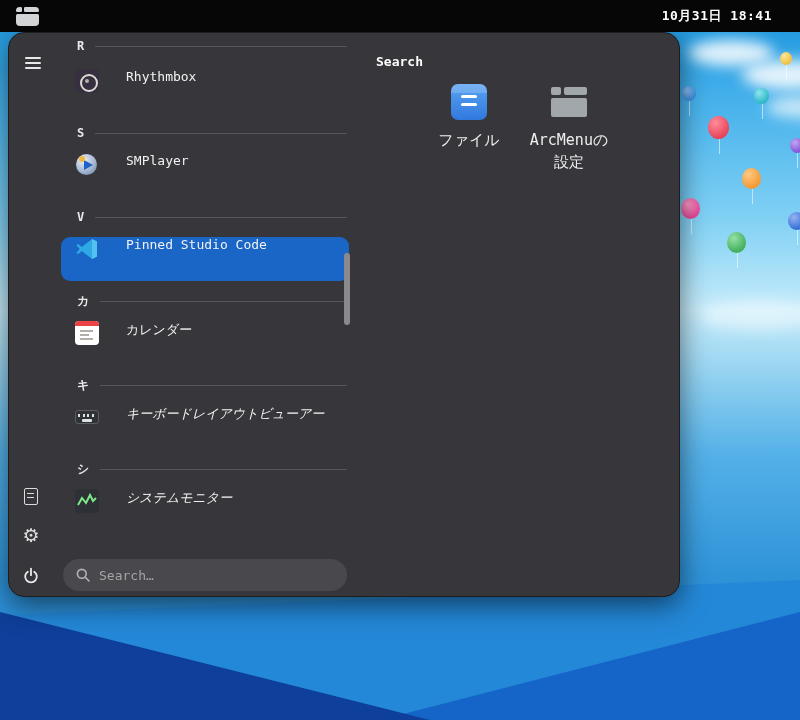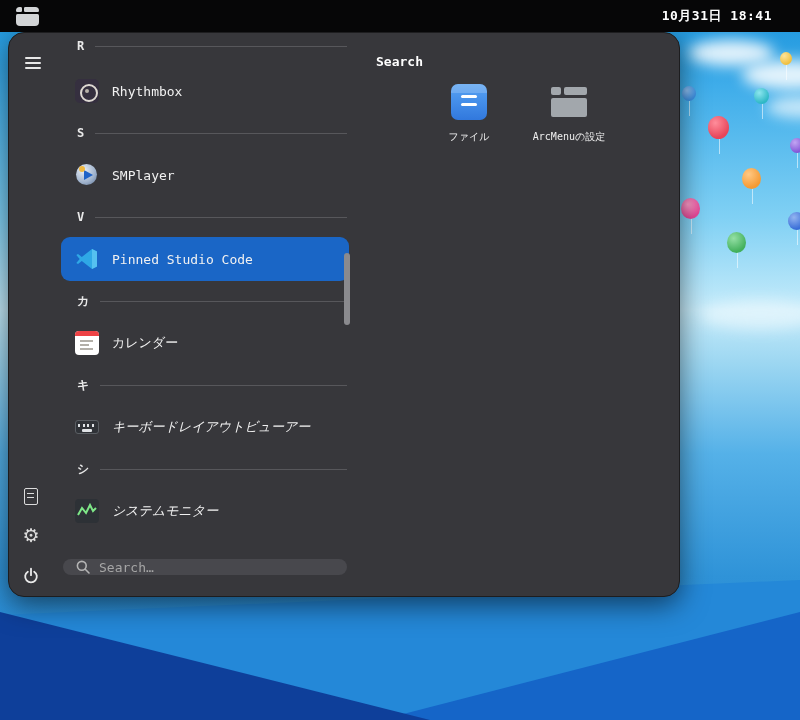--- a/index.html
+++ b/index.html
@@ -77,21 +77,21 @@
 
   
   .group-header { position:absolute; left:68px; width:270px; height:18px;
                   display:flex; align-items:center; gap:11px; }
   .group-letter { color:#e9e9e9; font-size:12px; font-weight:bold; }
   .group-line { flex:1; height:1px; background:#57575b; }
   .h-r { top:4px; }   .h-s { top:91px; }  .h-v { top:175px; }
   .h-ka { top:259px; } .h-ki { top:343px; } .h-shi { top:427px; }
 
   .app-row { position:absolute; left:52px; width:288px; height:44px; border-radius:9px;
-             display:flex; align-items:center; gap:13px; padding-left:14px; cursor:pointer; }
+             display:flex; align-items:flex-start; gap:27px; padding-left:14px; cursor:pointer; }
   .app-row.selected { background:#1a66c6; }
   .app-label { color:#f1f1f1; font-size:13px; white-space:nowrap; }
   .r-rhythmbox { top:36px; } .r-smplayer { top:120px; } .r-vscode { top:204px; }
   .r-calendar { top:288px; } .r-kbd { top:372px;font-style:italic; } .r-sysmon { top:456px;font-style:italic; }
 
   .scroll-thumb { position:absolute; left:335px; top:220px; width:6px; height:72px;
                   background:#8a8a8e; border-radius:3px; cursor:grab; }
 
   
   .appicon { width:24px; height:24px; flex:0 0 24px; position:relative; }
@@ -110,32 +110,32 @@
   .icon-cal i { position:absolute; left:5px; width:13px; height:2px; background:#b3afa8; }
   .icon-cal .l1 { top:9px; } .icon-cal .l2 { top:13px; width:9px; } .icon-cal .l3 { top:17px; }
   .icon-kbd { display:flex; align-items:center; }
   .kbd-body { width:24px; height:14px; background:#2f3237; border:1px solid #5a5e63; border-radius:3px; position:relative; }
   .kbd-body::before { content:""; position:absolute; left:2px; right:2px; top:2.5px; height:3px;
         background-image:repeating-linear-gradient(90deg,#dfe2e5 0 2px,transparent 2px 4.5px); }
   .kbd-body::after { content:""; position:absolute; left:6px; right:6px; top:8px; height:2.5px; background:#dfe2e5; border-radius:1px; }
   .icon-sys { background:#2d3136; border-radius:4px; overflow:hidden; }
 
   
-  .search-bar { position:absolute; left:54px; top:526px; width:284px; height:16px;
+  .search-bar { position:absolute; left:54px; top:526px; width:284px; height:32px;
                 background:#48484d; border-radius:16px; display:flex; align-items:center;
                 gap:8px; padding:0 12px; }
   .search-input { flex:1; background:transparent; border:none; outline:none;
                   color:#e8e8e8; font-size:13px; font-family:inherit; }
   .search-input::placeholder { color:#a6a6a6; }
 
   
   .pinned-title { position:absolute; left:367px; top:21px; color:#ffffff; font-size:13px; font-weight:bold; }
   .pinned-grid { position:absolute; left:410px; top:50px; display:flex; }
   .pinned-item { width:100px; display:flex; flex-direction:column; align-items:center; cursor:pointer; }
-  .pinned-label { margin-top:9px; color:#efefef; font-size:10px; text-align:center;
+  .pinned-label { margin-top:9px; color:#efefef; font-size:15px; text-align:center;
                   width:86px; word-break:break-all; line-height:1.45; }
   .icon-files { width:36px; height:36px; border-radius:7px; position:relative;
                 background:linear-gradient(180deg,#5aa3f2 0%,#4690ea 45%,#3178dd 100%); }
   .icon-files::before { content:""; position:absolute; left:0; top:0; right:0; height:9px;
                 background:rgba(255,255,255,.18); border-radius:7px 7px 0 0; }
   .icon-files i { position:absolute; left:10px; width:16px; height:3px; background:#ffffff; border-radius:2px; }
   .icon-files .s1 { top:11px; } .icon-files .s2 { top:19px; }
   .pin-icon-wrap { height:38px; display:flex; align-items:center; justify-content:center; }
 </style>
 </head>

